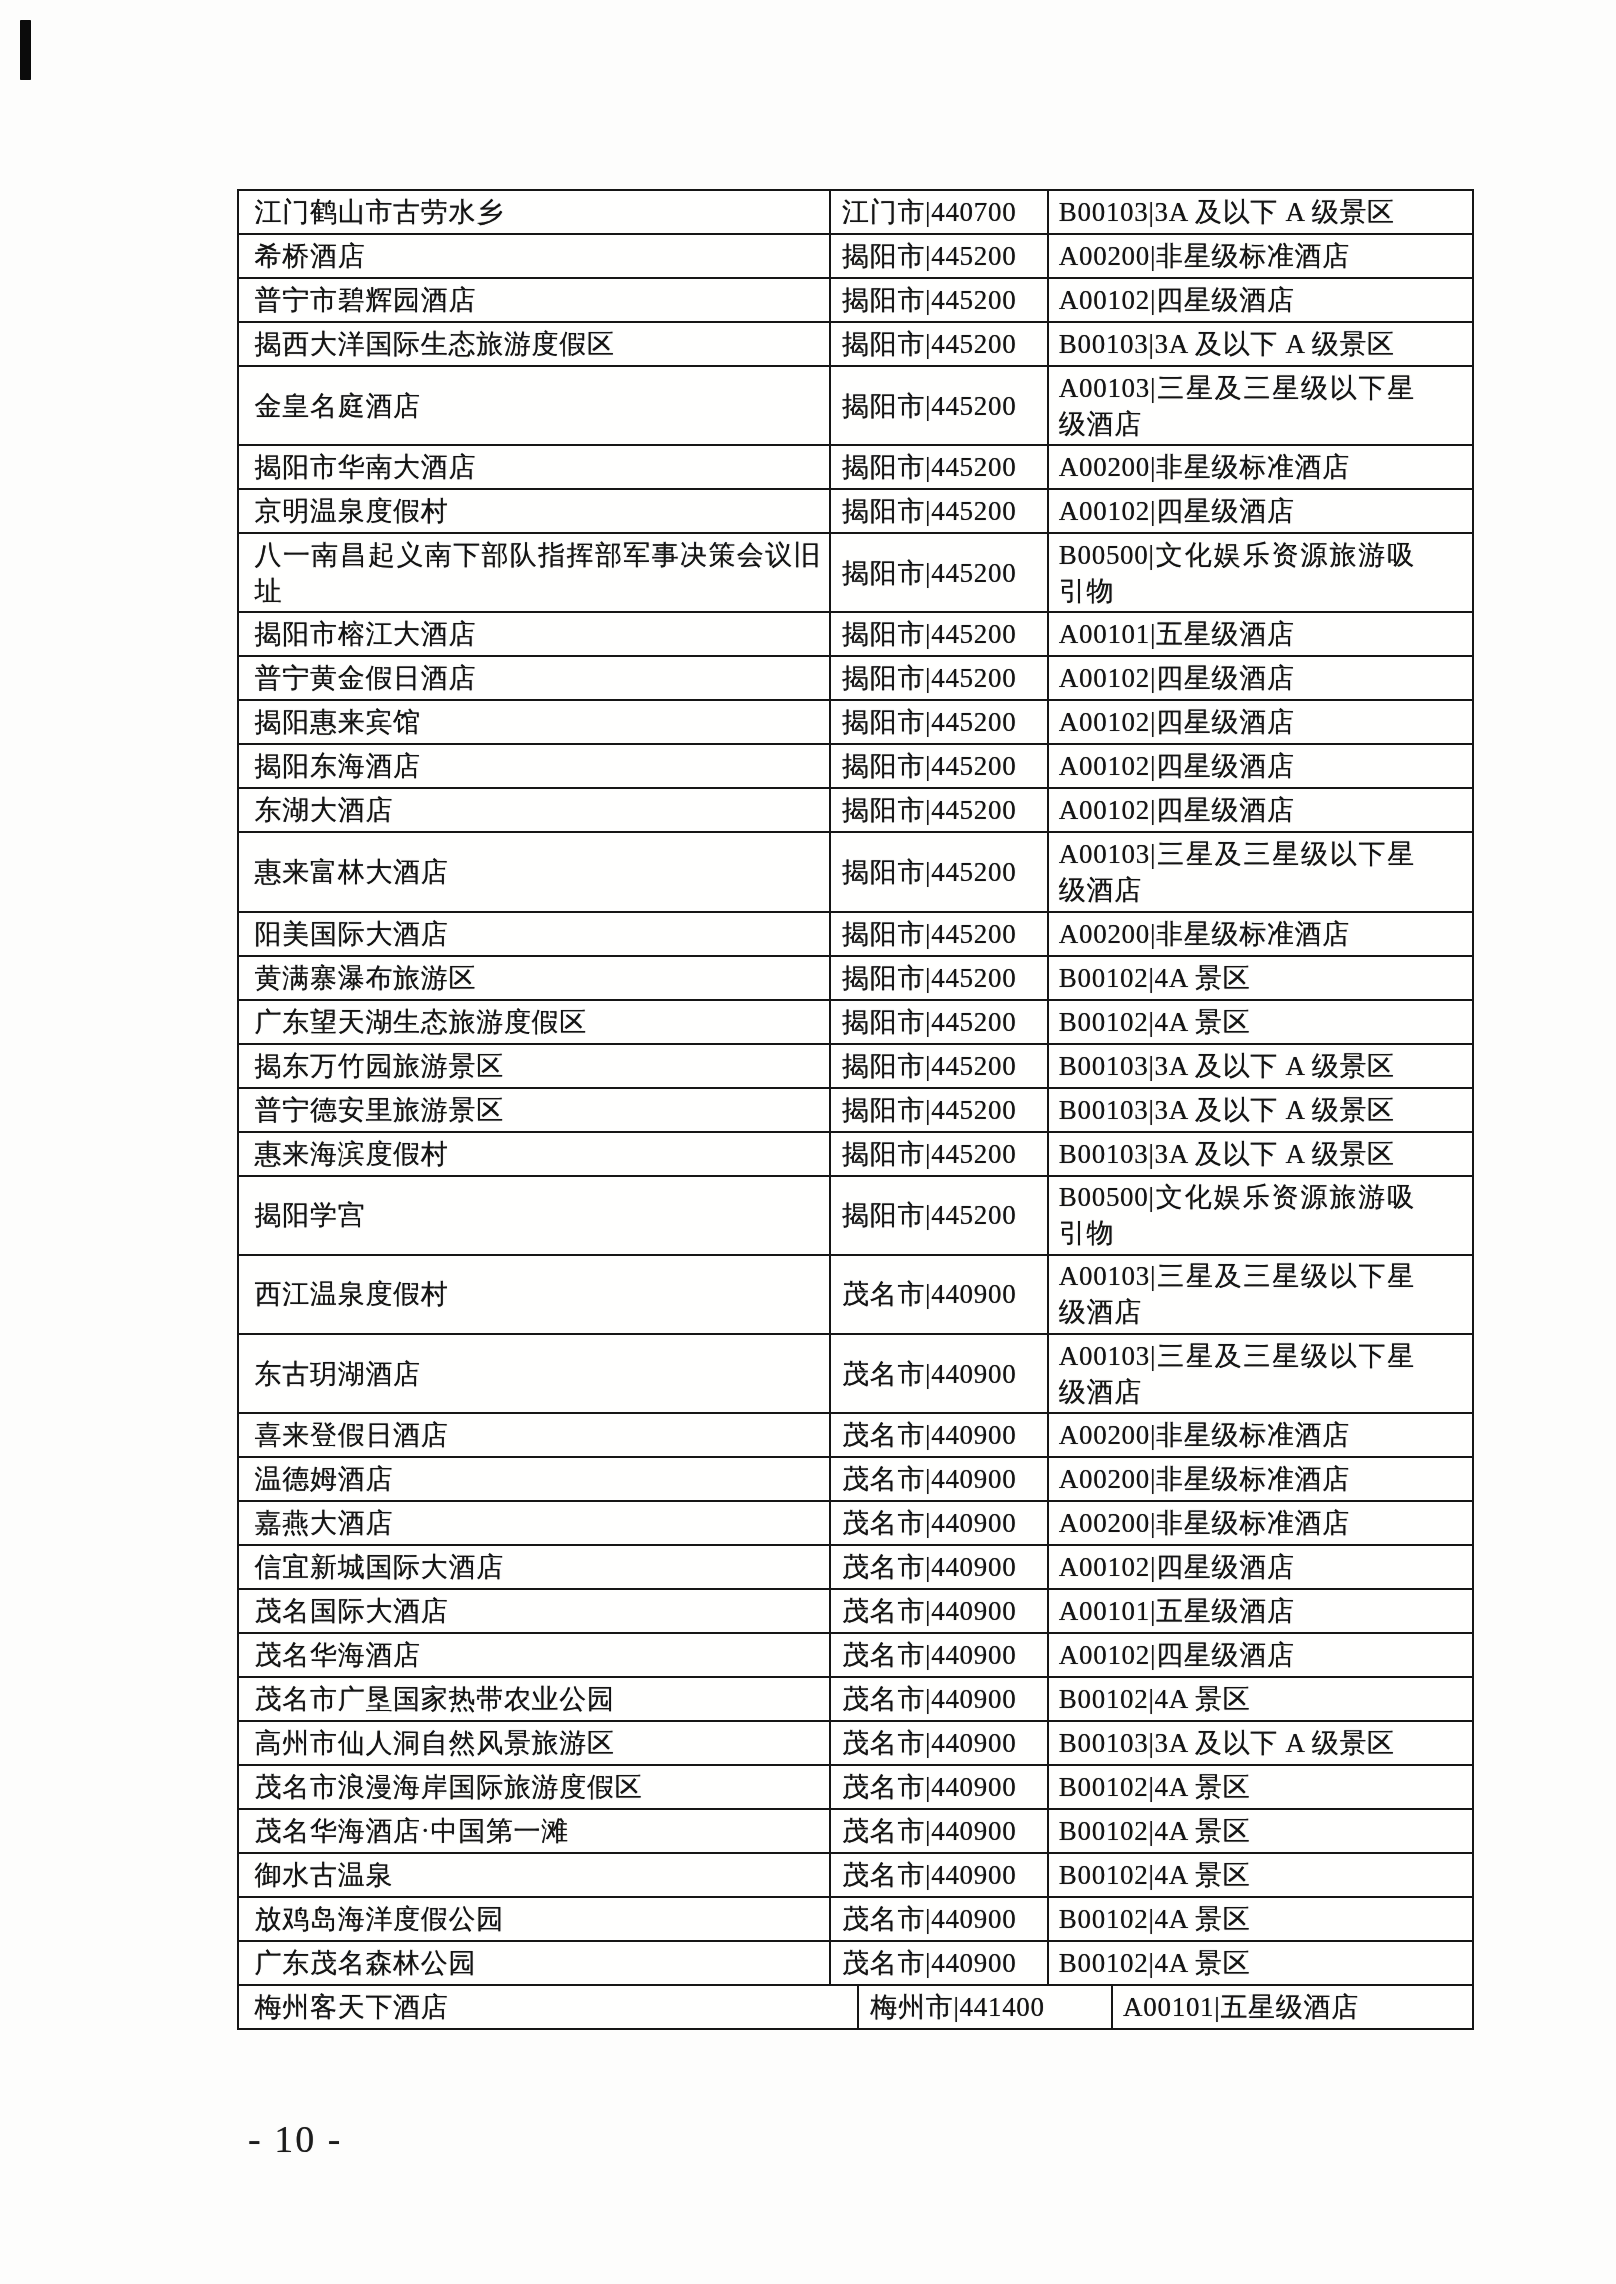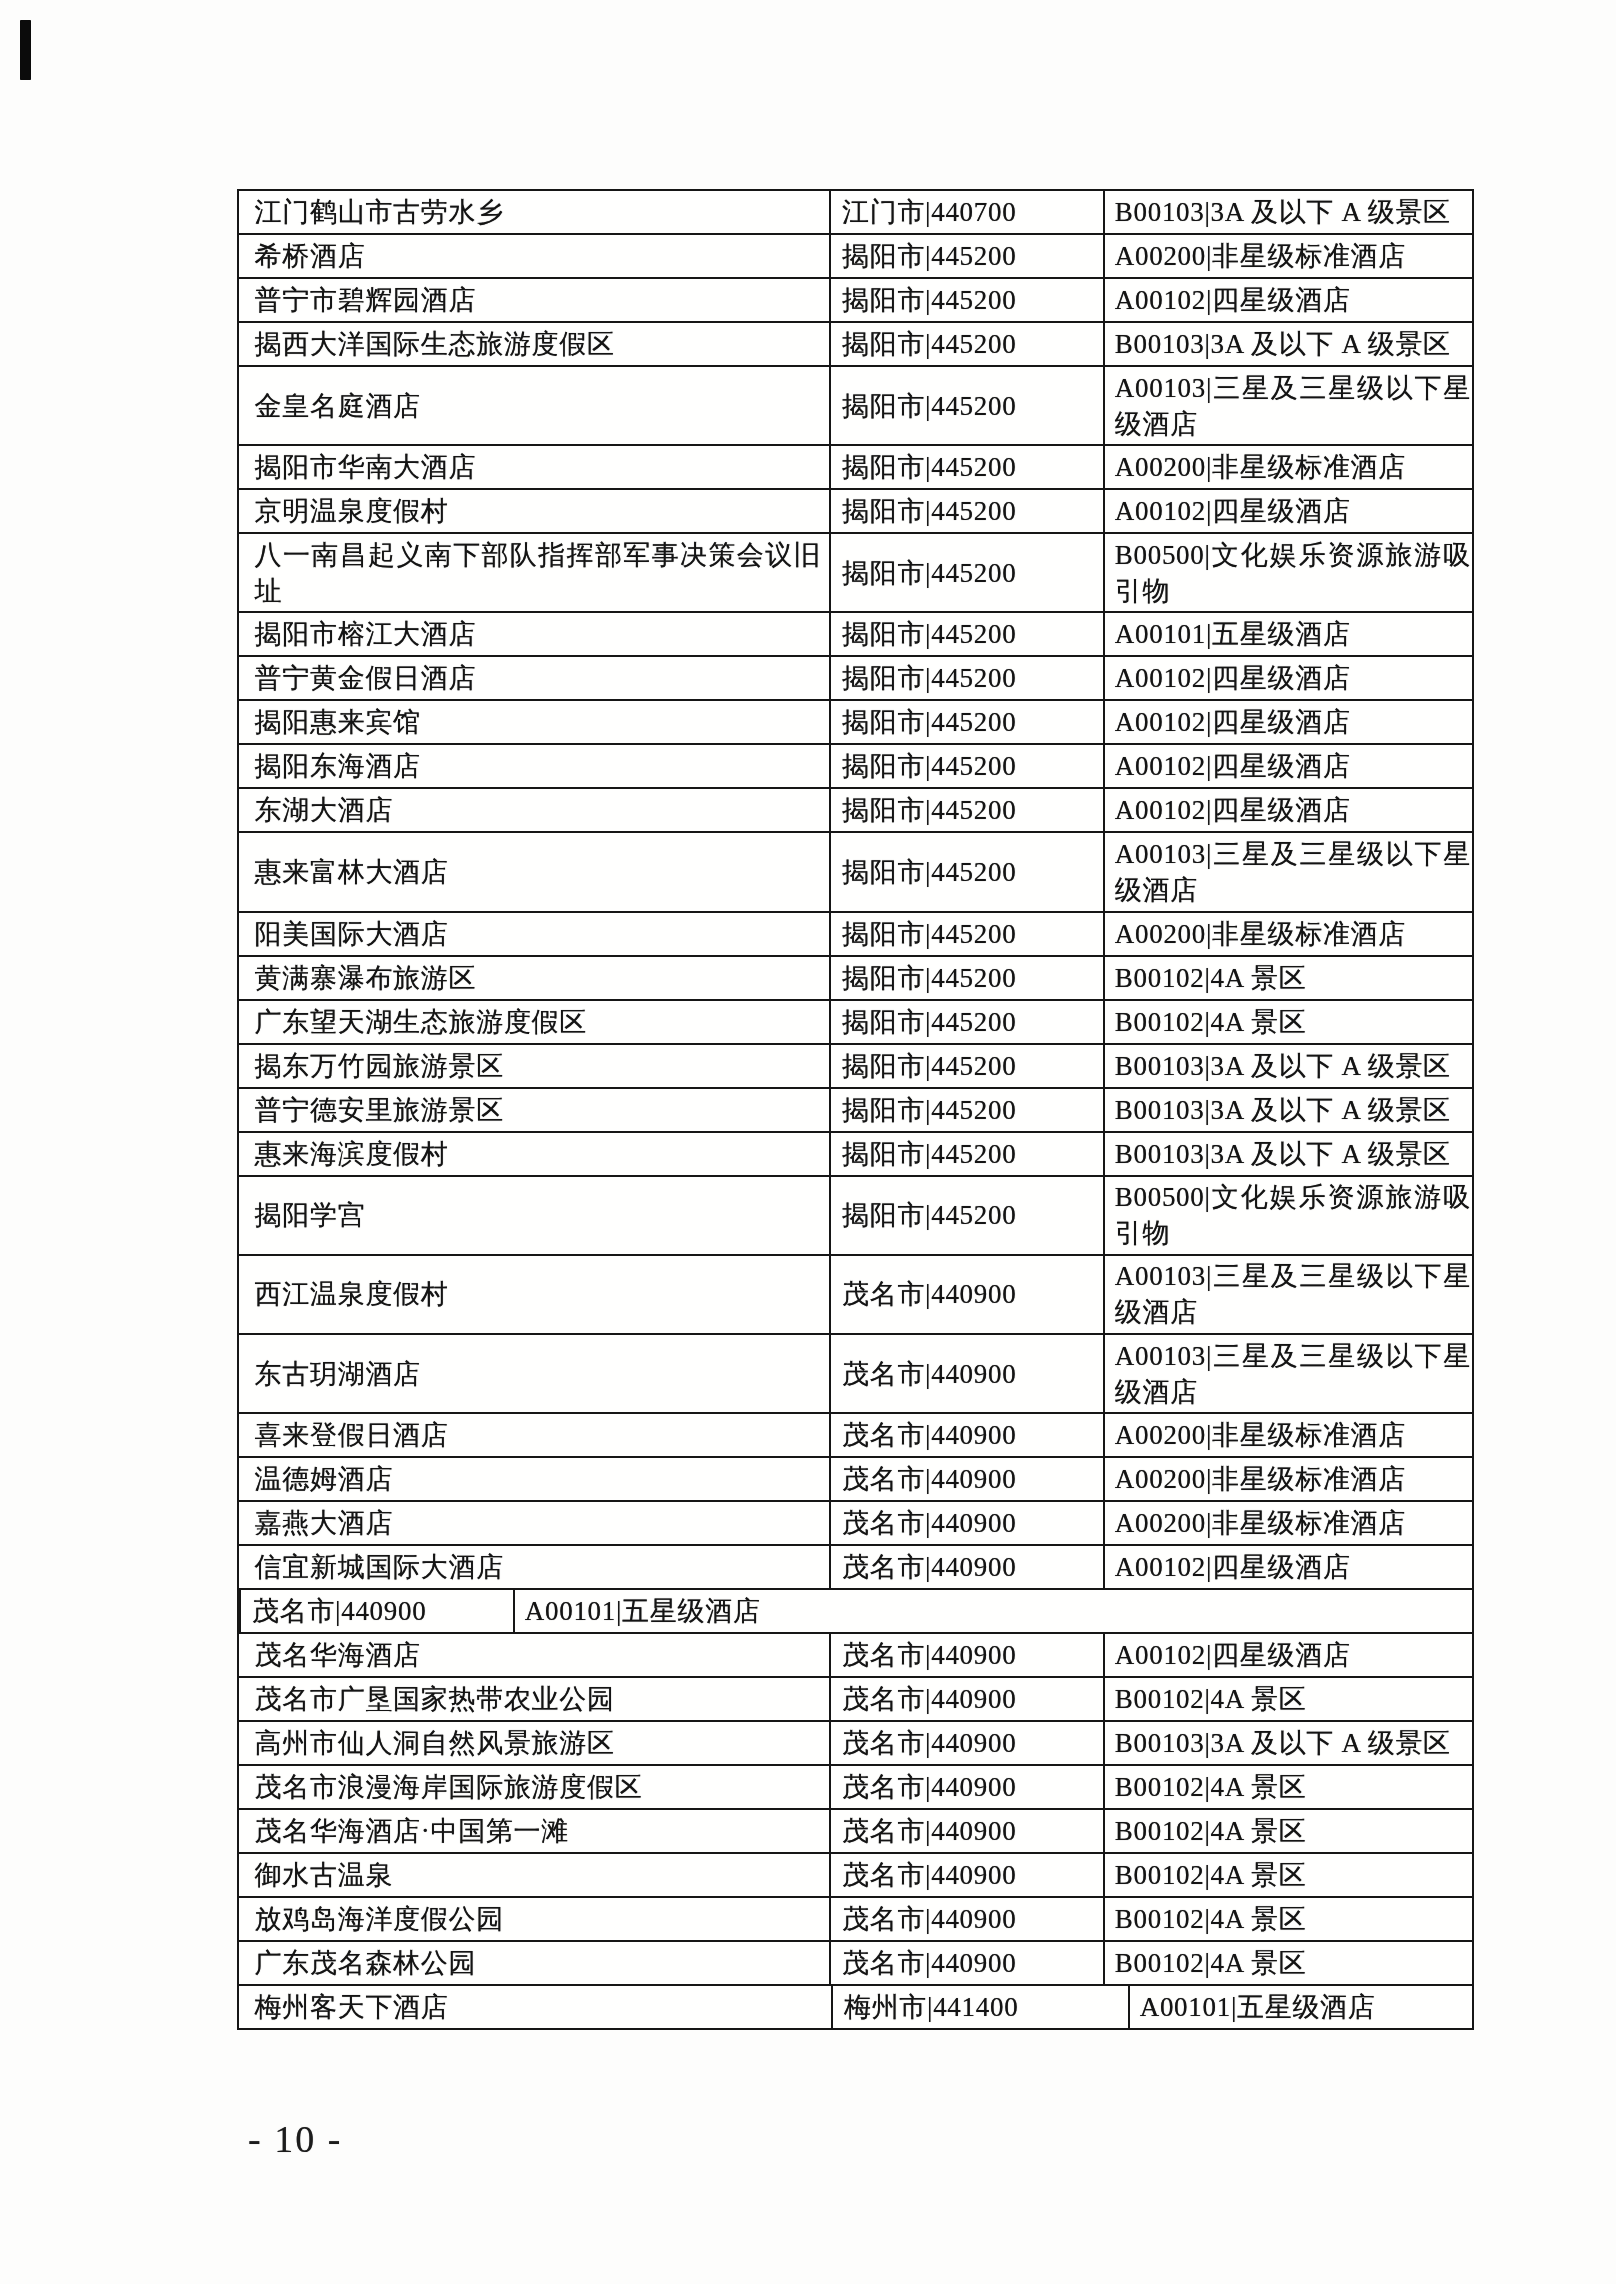--- a/index.html
+++ b/index.html
@@ -36,21 +36,21 @@
   .cell {
     box-sizing:border-box;
     display:flex; align-items:center;
     font-size:27px; line-height:36px;
     padding:2.6px 7.8px 2.6px 15.6px;
     text-shadow:0 0 0.7px rgba(10,10,10,.75);
     letter-spacing:0.7px;
   }
   .cell .txt { display:block; width:100%; text-align:justify; }
   .c-name { width:590px;border-radius:16px; }
-  .c-city { width:274px; border-left:2px solid #161616; padding-left:11px; }
+  .c-city { width:218px; border-left:2px solid #161616; padding-left:11px; }
   .c-cat  { width:368px; border-left:2px solid #161616; padding-left:9.8px; padding-right:0; }
   
   .footer {
     position:absolute; left:248px; top:2117px;
     font-size:38px; letter-spacing:2px;
     color:#1c1c1c;
     text-shadow:0 0 0.7px rgba(10,10,10,.6);
   }
 </style>
 </head>
@@ -350,20 +350,23 @@
           <span class="txt">信宜新城国际大酒店</span>
         </div>
         <div class="cell c-city">
           <span class="txt">茂名市|440900</span>
         </div>
         <div class="cell c-cat">
           <span class="txt">A00102|四星级酒店</span>
         </div>
       </div>
       <div class="row">
+        <div class="cell c-name">
+          <span class="txt">茂名国际大酒店</span>
+        </div>
         <div class="cell c-city">
           <span class="txt">茂名市|440900</span>
         </div>
         <div class="cell c-cat">
           <span class="txt">A00101|五星级酒店</span>
         </div>
       </div>
       <div class="row">
         <div class="cell c-name">
           <span class="txt">茂名华海酒店</span>

